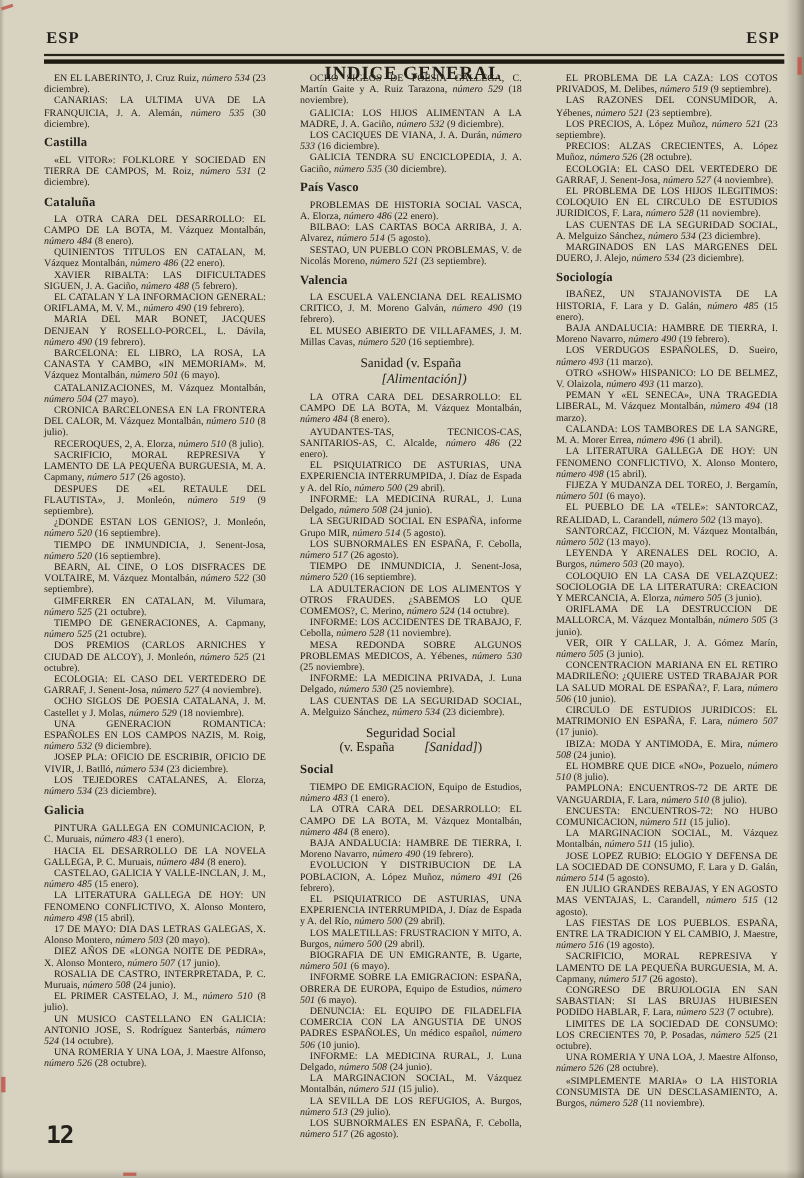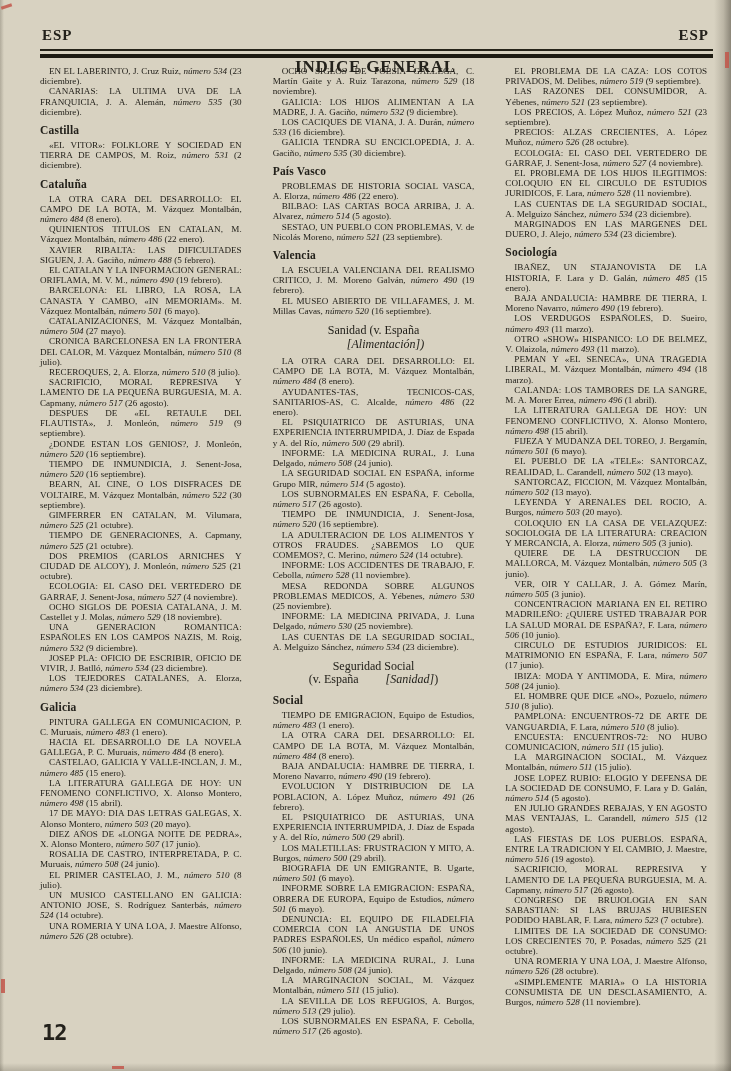--- a/index.html
+++ b/index.html
@@ -54,20 +54,21 @@
     <div class="col">
         <p class="entry"><span>EN EL LABERINTO, J. Cruz Ruiz, </span><span class="num">número 534</span><span> (23 diciembre).</span></p>
         <p class="entry"><span>CANARIAS: LA ULTIMA UVA DE LA FRANQUICIA, J. A. Alemán, </span><span class="num">número 535</span><span> (30 diciembre).</span></p>
         <h3 class="sec">Castilla</h3>
         <p class="entry"><span>«EL VITOR»: FOLKLORE Y SOCIEDAD EN TIERRA DE CAMPOS, M. Roiz, </span><span class="num">número 531</span><span> (2 diciembre).</span></p>
         <h3 class="sec">Cataluña</h3>
         <p class="entry"><span>LA OTRA CARA DEL DESARROLLO: EL CAMPO DE LA BOTA, M. Vázquez Montalbán, </span><span class="num">número 484</span><span> (8 enero).</span></p>
         <p class="entry"><span>QUINIENTOS TITULOS EN CATALAN, M. Vázquez Montalbán, </span><span class="num">número 486</span><span> (22 enero).</span></p>
         <p class="entry"><span>XAVIER RIBALTA: LAS DIFICULTADES SIGUEN, J. A. Gaciño, </span><span class="num">número 488</span><span> (5 febrero).</span></p>
         <p class="entry"><span>EL CATALAN Y LA INFORMACION GENERAL: ORIFLAMA, M. V. M., </span><span class="num">número 490</span><span> (19 febrero).</span></p>
+        <p class="entry"><span>MARIA DEL MAR BONET, JACQUES DENJEAN Y ROSELLO-PORCEL, L. Dávila, </span><span class="num">número 490</span><span> (19 febrero).</span></p>
         <p class="entry"><span>BARCELONA: EL LIBRO, LA ROSA, LA CANASTA Y CAMBO, «IN MEMORIAM». M. Vázquez Montalbán, </span><span class="num">número 501</span><span> (6 mayo).</span></p>
         <p class="entry"><span>CATALANIZACIONES, M. Vázquez Montalbán, </span><span class="num">número 504</span><span> (27 mayo).</span></p>
         <p class="entry"><span>CRONICA BARCELONESA EN LA FRONTERA DEL CALOR, M. Vázquez Montalbán, </span><span class="num">número 510</span><span> (8 julio).</span></p>
         <p class="entry"><span>RECEROQUES, 2, A. Elorza, </span><span class="num">número 510</span><span> (8 julio).</span></p>
         <p class="entry"><span>SACRIFICIO, MORAL REPRESIVA Y LAMENTO DE LA PEQUEÑA BURGUESIA, M. A. Capmany, </span><span class="num">número 517</span><span> (26 agosto).</span></p>
         <p class="entry"><span>DESPUES DE «EL RETAULE DEL FLAUTISTA», J. Monleón, </span><span class="num">número 519</span><span> (9 septiembre).</span></p>
         <p class="entry"><span>¿DONDE ESTAN LOS GENIOS?, J. Monleón, </span><span class="num">número 520</span><span> (16 septiembre).</span></p>
         <p class="entry"><span>TIEMPO DE INMUNDICIA, J. Senent-Josa, </span><span class="num">número 520</span><span> (16 septiembre).</span></p>
         <p class="entry"><span>BEARN, AL CINE, O LOS DISFRACES DE VOLTAIRE, M. Vázquez Montalbán, </span><span class="num">número 522</span><span> (30 septiembre).</span></p>
         <p class="entry"><span>GIMFERRER EN CATALAN, M. Vilumara, </span><span class="num">número 525</span><span> (21 octubre).</span></p>
@@ -152,21 +153,21 @@
         <p class="entry"><span>LOS VERDUGOS ESPAÑOLES, D. Sueiro, </span><span class="num">número 493</span><span> (11 marzo).</span></p>
         <p class="entry"><span>OTRO «SHOW» HISPANICO: LO DE BELMEZ, V. Olaizola, </span><span class="num">número 493</span><span> (11 marzo).</span></p>
         <p class="entry"><span>PEMAN Y «EL SENECA», UNA TRAGEDIA LIBERAL, M. Vázquez Montalbán, </span><span class="num">número 494</span><span> (18 marzo).</span></p>
         <p class="entry"><span>CALANDA: LOS TAMBORES DE LA SANGRE, M. A. Morer Errea, </span><span class="num">número 496</span><span> (1 abril).</span></p>
         <p class="entry"><span>LA LITERATURA GALLEGA DE HOY: UN FENOMENO CONFLICTIVO, X. Alonso Montero, </span><span class="num">número 498</span><span> (15 abril).</span></p>
         <p class="entry"><span>FIJEZA Y MUDANZA DEL TOREO, J. Bergamín, </span><span class="num">número 501</span><span> (6 mayo).</span></p>
         <p class="entry"><span>EL PUEBLO DE LA «TELE»: SANTORCAZ, REALIDAD, L. Carandell, </span><span class="num">número 502</span><span> (13 mayo).</span></p>
         <p class="entry"><span>SANTORCAZ, FICCION, M. Vázquez Montalbán, </span><span class="num">número 502</span><span> (13 mayo).</span></p>
         <p class="entry"><span>LEYENDA Y ARENALES DEL ROCIO, A. Burgos, </span><span class="num">número 503</span><span> (20 mayo).</span></p>
         <p class="entry"><span>COLOQUIO EN LA CASA DE VELAZQUEZ: SOCIOLOGIA DE LA LITERATURA: CREACION Y MERCANCIA, A. Elorza, </span><span class="num">número 505</span><span> (3 junio).</span></p>
-        <p class="entry"><span>QUIERE DE LA DESTRUCCION DE MALLORCA, M. Vázquez Montalbán, </span><span class="num">número 505</span><span> (3 junio).</span></p>
+        <p class="entry"><span>ORIFLAMA DE LA DESTRUCCION DE MALLORCA, M. Vázquez Montalbán, </span><span class="num">número 505</span><span> (3 junio).</span></p>
         <p class="entry"><span>VER, OIR Y CALLAR, J. A. Gómez Marín, </span><span class="num">número 505</span><span> (3 junio).</span></p>
         <p class="entry"><span>CONCENTRACION MARIANA EN EL RETIRO MADRILEÑO: ¿QUIERE USTED TRABAJAR POR LA SALUD MORAL DE ESPAÑA?, F. Lara, </span><span class="num">número 506</span><span> (10 junio).</span></p>
         <p class="entry"><span>CIRCULO DE ESTUDIOS JURIDICOS: EL MATRIMONIO EN ESPAÑA, F. Lara, </span><span class="num">número 507</span><span> (17 junio).</span></p>
         <p class="entry"><span>IBIZA: MODA Y ANTIMODA, E. Mira, </span><span class="num">número 508</span><span> (24 junio).</span></p>
         <p class="entry"><span>EL HOMBRE QUE DICE «NO», Pozuelo, </span><span class="num">número 510</span><span> (8 julio).</span></p>
         <p class="entry"><span>PAMPLONA: ENCUENTROS-72 DE ARTE DE VANGUARDIA, F. Lara, </span><span class="num">número 510</span><span> (8 julio).</span></p>
         <p class="entry"><span>ENCUESTA: ENCUENTROS-72: NO HUBO COMUNICACION, </span><span class="num">número 511</span><span> (15 julio).</span></p>
         <p class="entry"><span>LA MARGINACION SOCIAL, M. Vázquez Montalbán, </span><span class="num">número 511</span><span> (15 julio).</span></p>
         <p class="entry"><span>JOSE LOPEZ RUBIO: ELOGIO Y DEFENSA DE LA SOCIEDAD DE CONSUMO, F. Lara y D. Galán, </span><span class="num">número 514</span><span> (5 agosto).</span></p>
         <p class="entry"><span>EN JULIO GRANDES REBAJAS, Y EN AGOSTO MAS VENTAJAS, L. Carandell, </span><span class="num">número 515</span><span> (12 agosto).</span></p>

